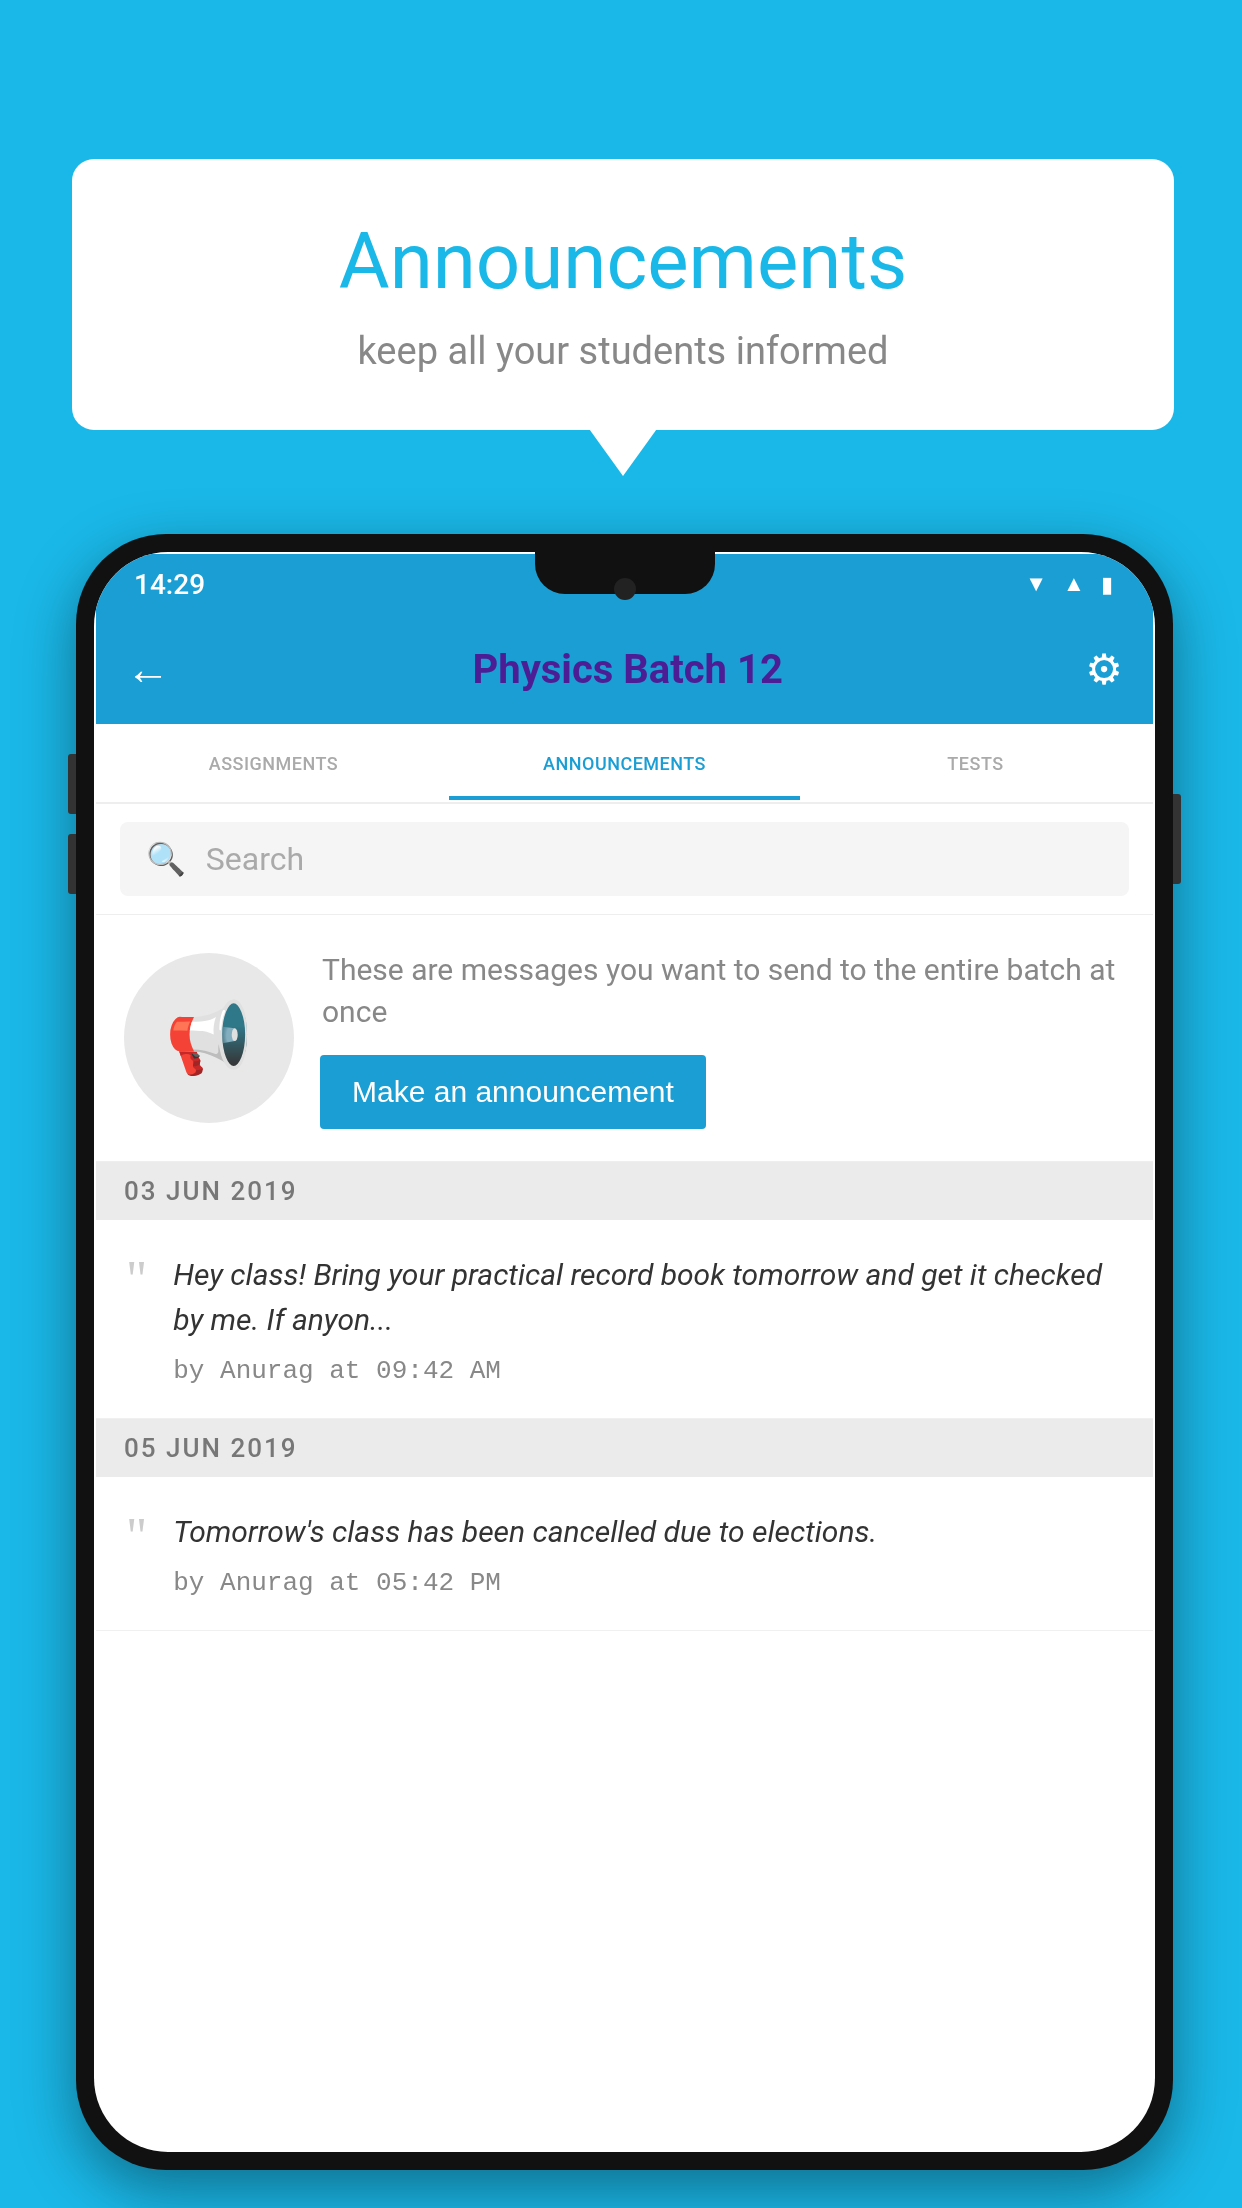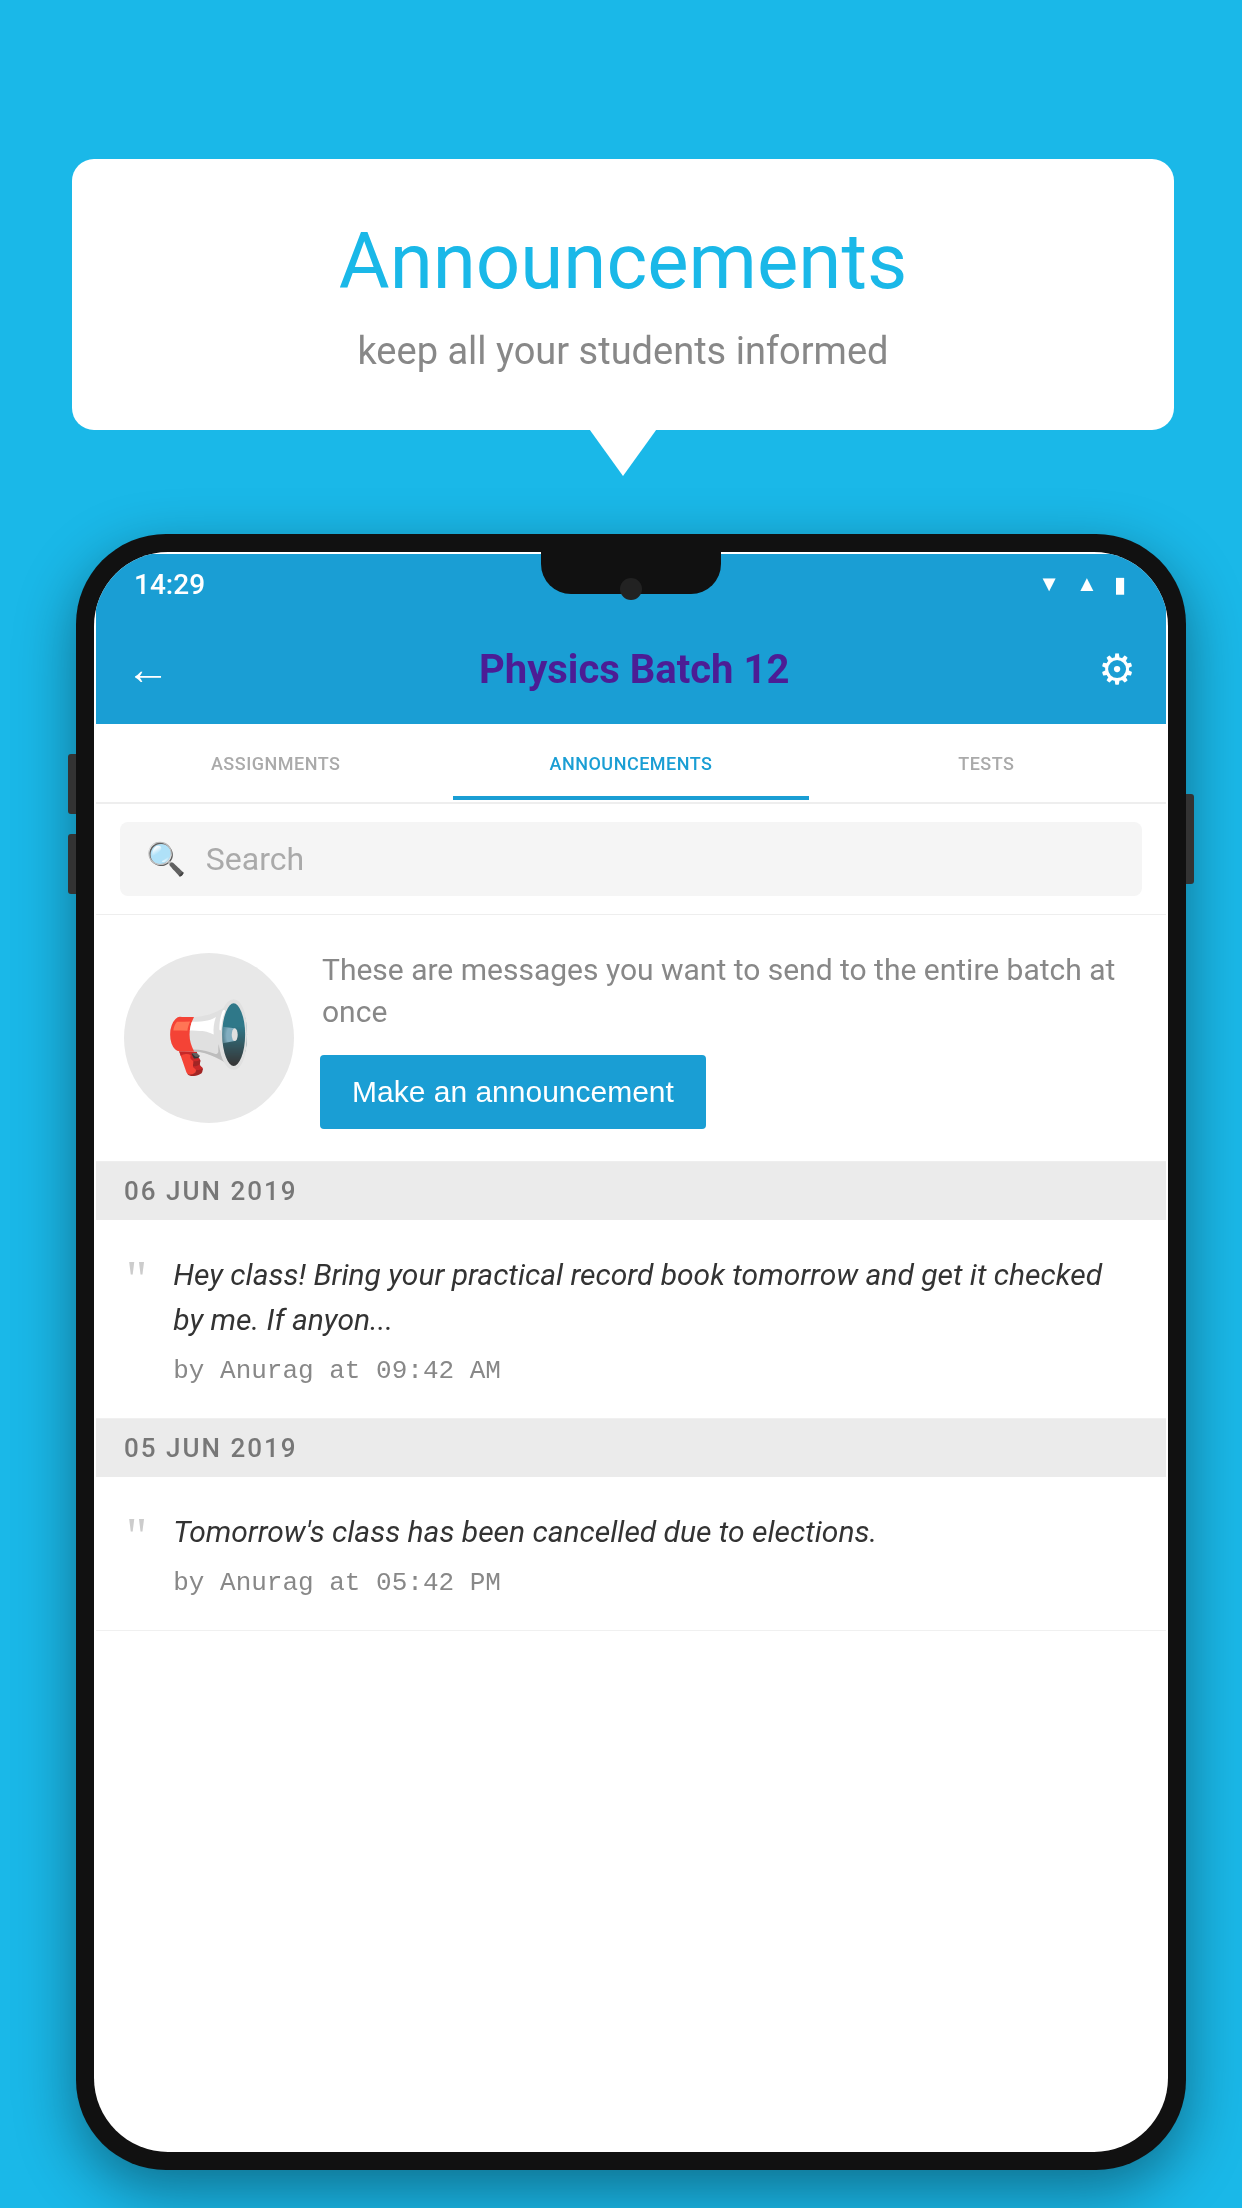--- a/index.html
+++ b/index.html
@@ -51,21 +51,21 @@
       color: #888;
       font-size: 38px;
       font-weight: 400;
     }
 
     
     .phone-wrapper {
       position: absolute;
       top: 530px;
       left: 72px;
-      right: 56px;
+      right: 69px;
       height: 1640px;
     }
 
     .phone-outer {
       width: 100%;
       height: 100%;
       background: #111;
       border-radius: 90px;
       position: relative;
       padding: 18px;
@@ -421,21 +421,21 @@
       <div class="promo-section">
         <div class="promo-icon-circle">
           <span class="megaphone-icon">📢</span>
         </div>
         <div class="promo-content">
           <div class="promo-text">These are messages you want to send to the entire batch at once</div>
           <button class="make-announcement-btn">Make an announcement</button>
         </div>
       </div>
 
-      <div class="date-divider">06  JUN  2019</div>
+      <div class="date-divider">03  JUN  2019</div>
 
       <div class="announcement-item">
         <div class="quote-icon">"</div>
         <div class="announcement-content">
           <div class="announcement-text">Hey class! Bring your practical record book tomorrow and get it checked by me. If anyon...</div>
           <div class="announcement-meta">by Anurag at 09:42 AM</div>
         </div>
       </div>
 
       <div class="date-divider">05  JUN  2019</div>

